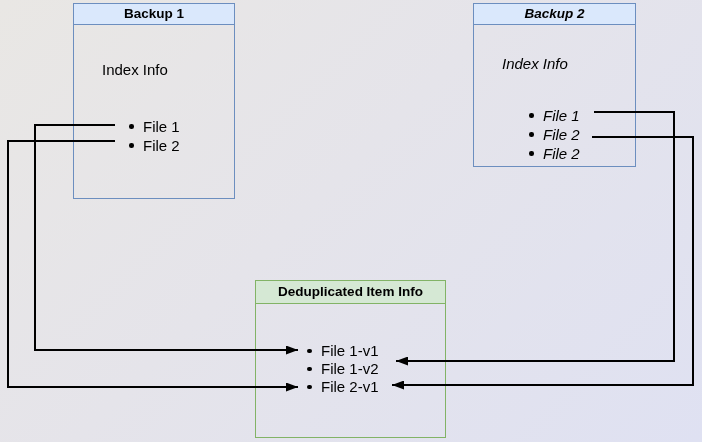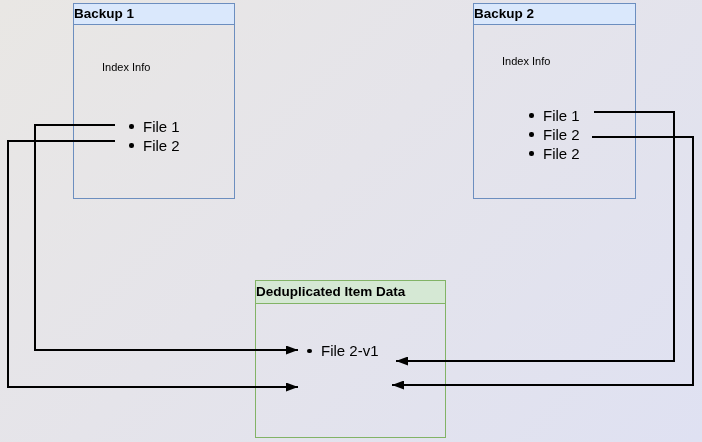--- a/index.html
+++ b/index.html
@@ -16,40 +16,41 @@
   }
   .dbox {
     position: absolute;
     border: 1px solid #6c8ebf;
     background: transparent;
     box-sizing: border-box;
   }
   .dbox .dbox-header {
     height: 20px;
     line-height: 20px;
+    text-align: center;
     font-size: 13.5px;
     font-weight: bold;
     color: #000;
     border-bottom: 1px solid #6c8ebf;
     background: #dae8fc;
     overflow: hidden;
     white-space: nowrap;
   }
   #backup1-box { left: 73px; top: 3px; width: 162px; height: 196px; }
-  #backup2-box { left: 473px; top: 3px; width: 163px; height: 196px; }
+  #backup2-box { left: 473px; top: 3px; width: 163px; height: 164px; font-style: italic; }
   #dedup-box   { left: 255px; top: 280px; width: 191px; height: 158px;
                  border-color: #82b366; }
   #dedup-box .dbox-header {
     height: 22px; line-height: 22px;
     border-bottom: 1px solid #82b366;
     background: #d5e8d4;
   }
   .index-label {
     position: absolute;
-    font-size: 11px;
+    font-size: 15px;
     color: #000;
     white-space: nowrap;
   }
   #backup1-box .index-label { left: 28px; top: 57px; }
   #backup2-box .index-label { left: 28px; top: 51px; }
   ul.file-list {
     position: absolute;
     margin: 0;
     padding: 0;
     list-style: none;
@@ -104,22 +105,24 @@
     <div class="dbox-header" style="background: rgb(218, 232, 252); border-bottom-color: rgb(108, 142, 191);">Backup 2</div>
     <div class="index-label">Index Info</div>
     <ul class="file-list">
       <li>File 1</li>
       <li>File 2</li>
       <li>File 2</li>
     </ul>
   </div>
 
   <div class="dbox" id="dedup-box" style="border-color: rgb(130, 179, 102);">
-    <div class="dbox-header" style="background: rgb(213, 232, 212); border-bottom-color: rgb(130, 179, 102);">Deduplicated Item Data</div>
+    <div class="dbox-header" style="background: rgb(213, 232, 212); border-bottom-color: rgb(130, 179, 102);">Deduplicated Item Info</div>
     <ul class="file-list">
+      <li>File 1-v1</li>
+      <li>File 1-v2</li>
       <li>File 2-v1</li>
     </ul>
   </div>
 
   <svg id="connector-layer" viewBox="0 0 702 442" xmlns="http://www.w3.org/2000/svg">
     <defs>
       <marker id="arrowhead" markerWidth="12" markerHeight="9" refX="12" refY="4.5" orient="auto" markerUnits="userSpaceOnUse">
         <path d="M0,0 L12,4.5 L0,9 Z" fill="#000"></path>
       </marker>
     </defs>

